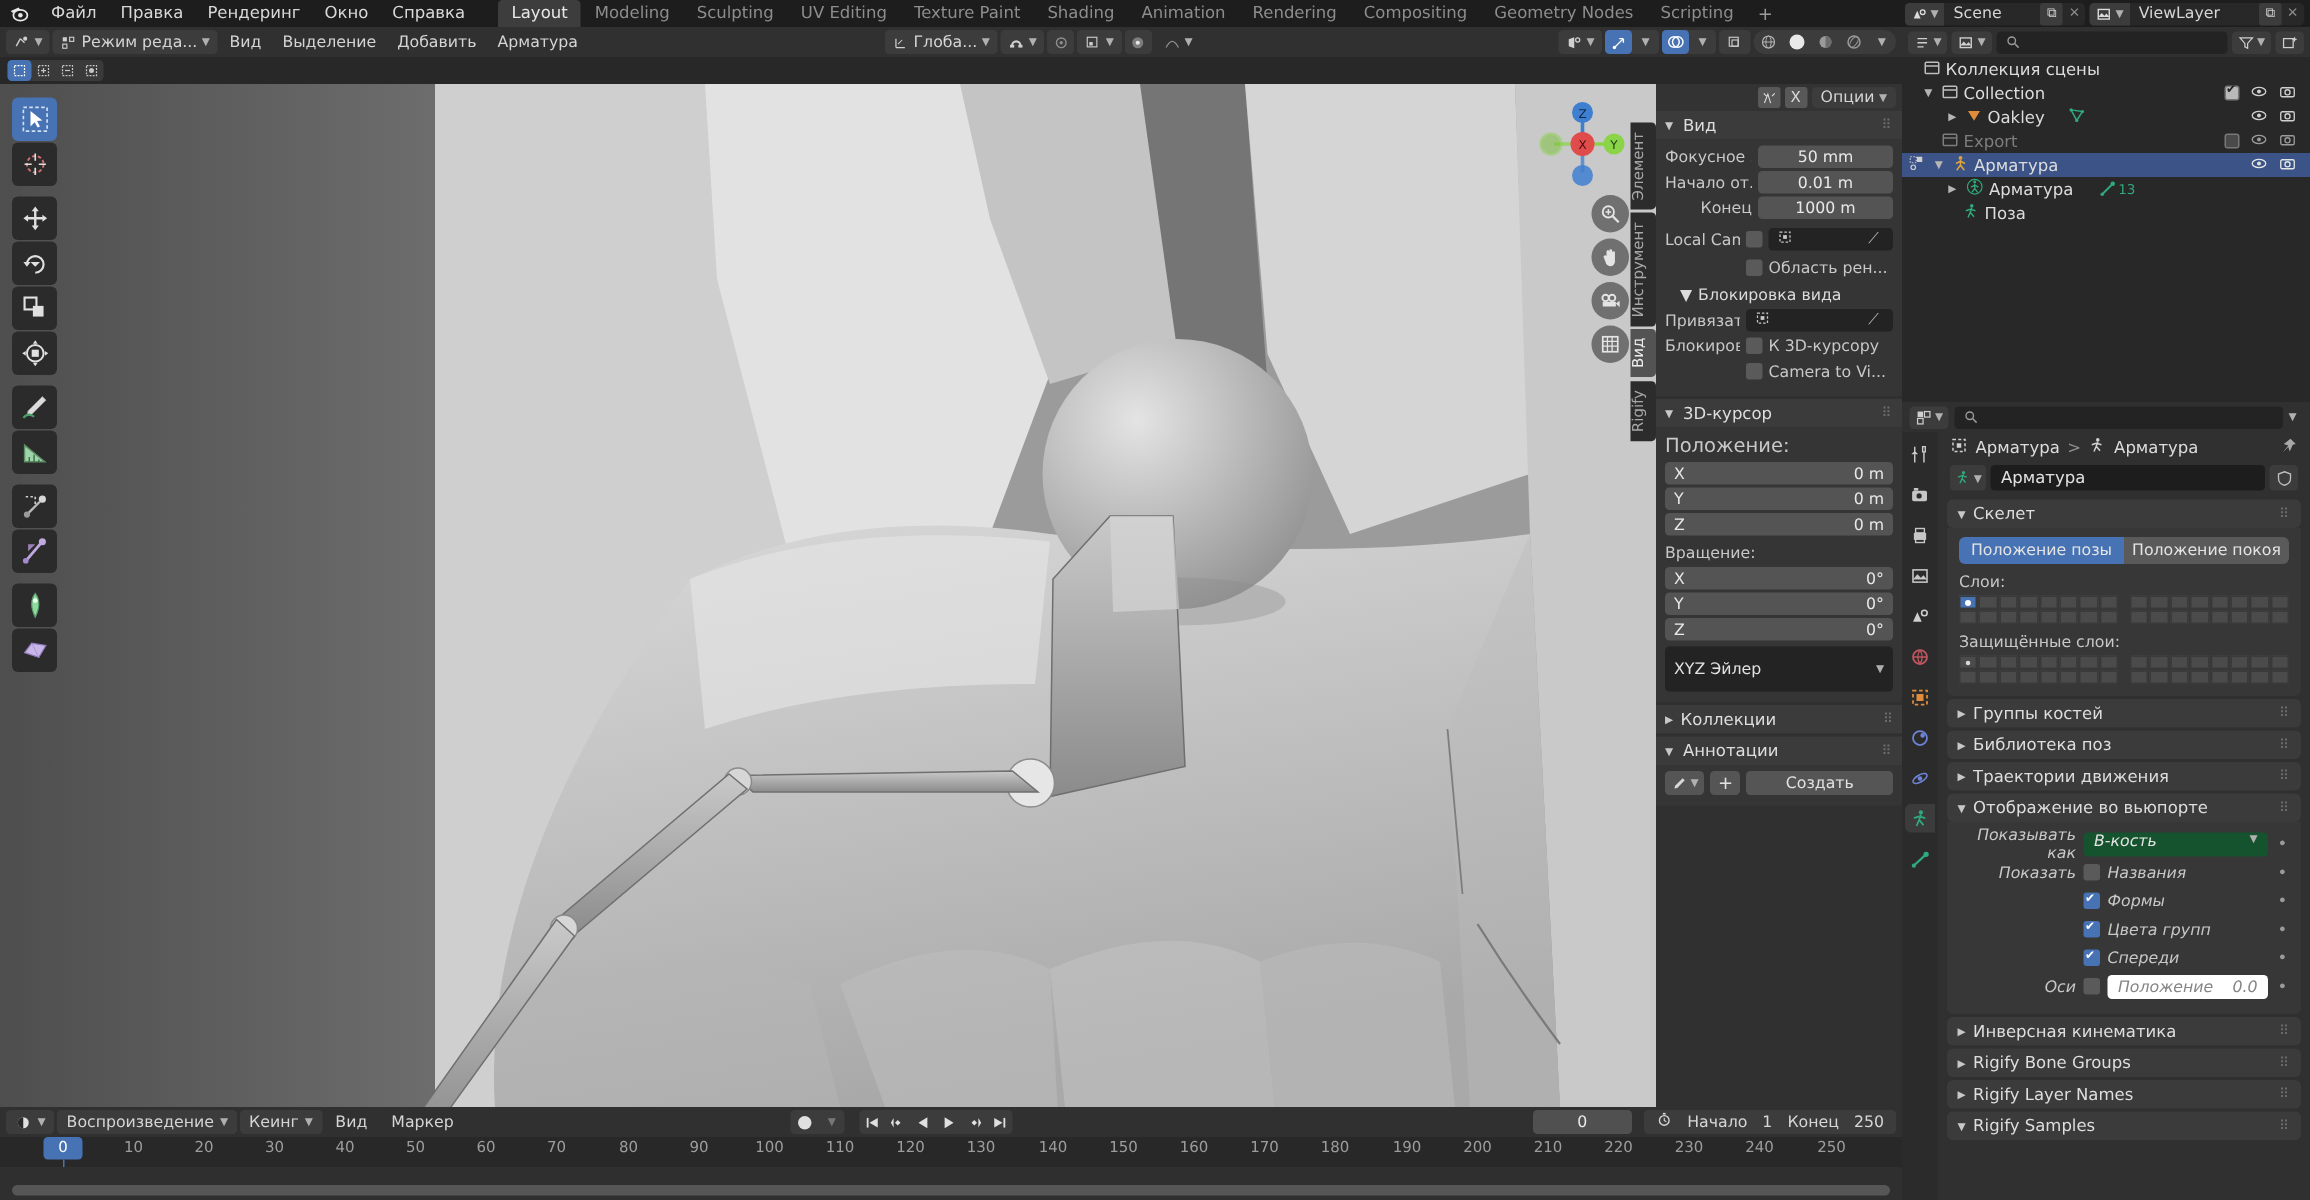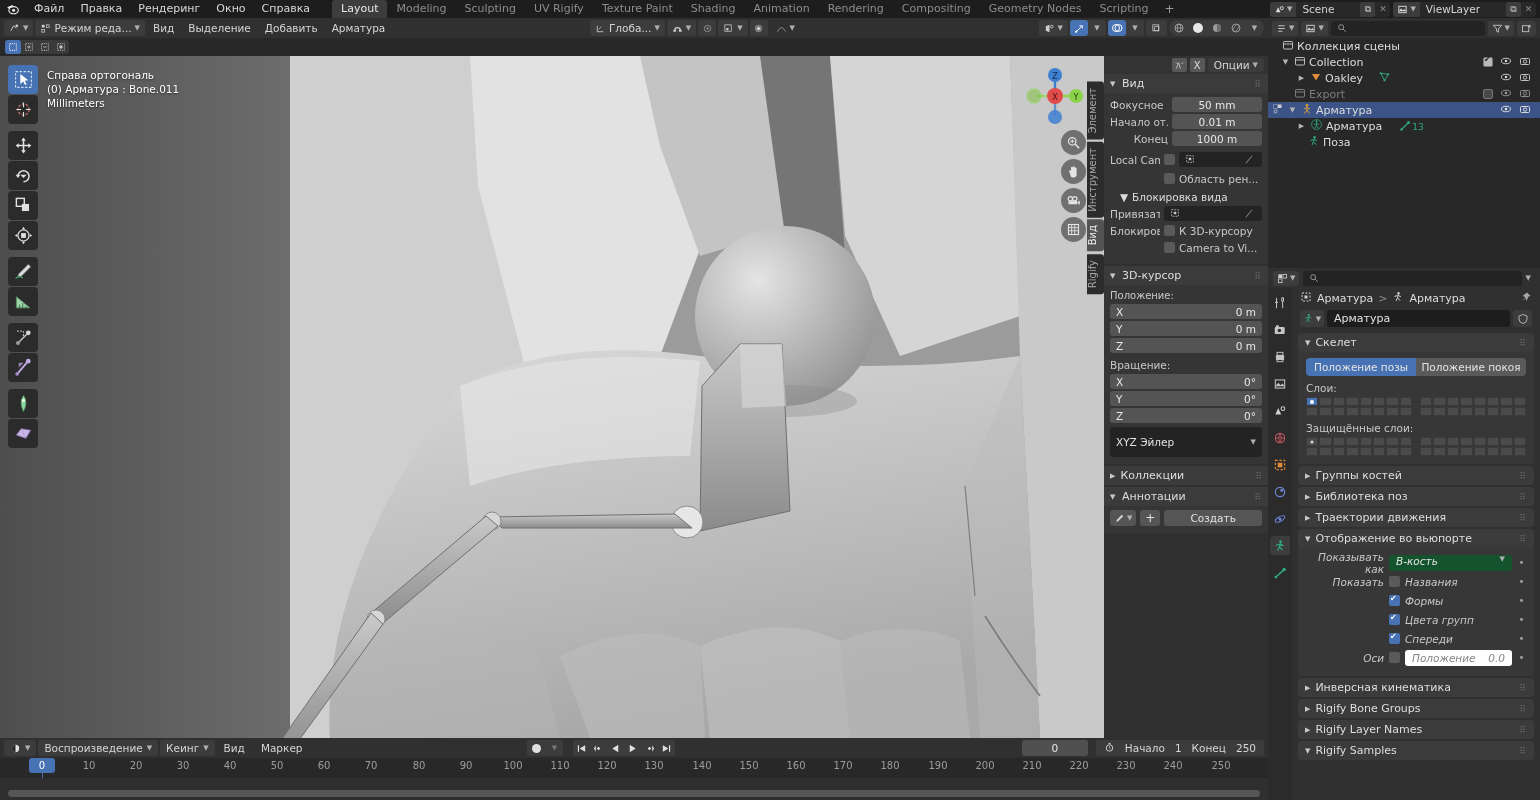--- a/index.html
+++ b/index.html
@@ -334,21 +334,21 @@
     </div>
     <div class="menu-item">Файл</div>
     <div class="menu-item">Правка</div>
     <div class="menu-item">Рендеринг</div>
     <div class="menu-item">Окно</div>
     <div class="menu-item">Справка</div>
     <div class="ws-tabs">
       <div class="ws-tab active">Layout</div>
       <div class="ws-tab">Modeling</div>
       <div class="ws-tab">Sculpting</div>
-      <div class="ws-tab">UV Rigify</div>
+      <div class="ws-tab">UV Editing</div>
       <div class="ws-tab">Texture Paint</div>
       <div class="ws-tab">Shading</div>
       <div class="ws-tab">Animation</div>
       <div class="ws-tab">Rendering</div>
       <div class="ws-tab">Compositing</div>
       <div class="ws-tab">Geometry Nodes</div>
       <div class="ws-tab">Scripting</div>
       <div class="ws-plus">+</div>
     </div>
     <div class="topbar-right">
@@ -605,25 +605,20 @@
       <polygon points="675,458 692,472 502,472 490,461" fill="url(#gBone)" stroke="#6f6f6f" stroke-width="1"></polygon>
       <circle cx="492" cy="465" r="9" fill="#d6d6d6" stroke="#8b8b8b" stroke-width="1"></circle>
 
       <polygon points="486,460 498,470 382,568 370,558" fill="url(#gBone)" stroke="#6f6f6f" stroke-width="1"></polygon>
       <circle cx="376" cy="563" r="9" fill="#d6d6d6" stroke="#8b8b8b" stroke-width="1"></circle>
 
       <polygon points="371,557 383,568 284,705 272,697" fill="url(#gBone)" stroke="#6f6f6f" stroke-width="1"></polygon>
       <circle cx="277" cy="704" r="9" fill="#e4e4e4" stroke="#8b8b8b" stroke-width="1"></circle>
     </svg>
 
-    <div class="vp-info">
-      <div>Справа ортогональ</div>
-      <div>(0) Арматура : Bone.011</div>
-      <div>Millimeters</div>
-    </div>
 
     <div class="toolbar">
       <div class="tool active">
         <svg viewBox="0 0 24 24">
             <rect x="2" y="2" width="20" height="20" fill="none" stroke="#cfe0f5" stroke-width="1.4" stroke-dasharray="3,2"></rect>
             <path d="M8 5 L8 18 L11.5 14.5 L14 19 L16 18 L13.5 13.5 L18 13 Z" fill="#fff"></path>
           </svg>
       </div>
       <div class="tool">
         <svg viewBox="0 0 24 24">
@@ -822,21 +817,21 @@
         </div>
       </div>
 
       <div class="panel-box">
         <div class="panel-title">
           <span class="tri">▼</span>
           <span>3D-курсор</span>
           <span class="dots">⠿</span>
         </div>
         <div class="panel-body">
-          <div style="font-size:10px;color:#c8c8c8;margin:1px 0 3px 0">Положение:</div>
+          <div style="font-size:13px;color:#c8c8c8;margin:1px 0 3px 0">Положение:</div>
           <div class="prow">
             <div class="pfield lr">
               <span>X</span>
               <span>0 m</span>
             </div>
           </div>
           <div class="prow">
             <div class="pfield lr">
               <span>Y</span>
               <span>0 m</span>

